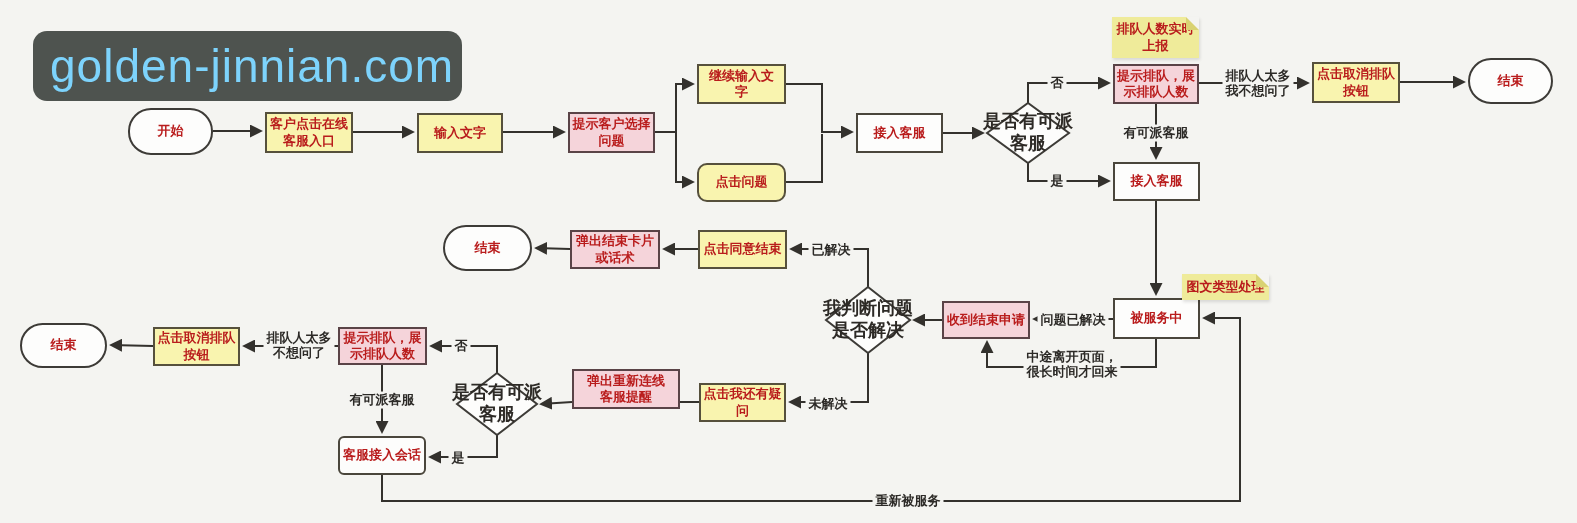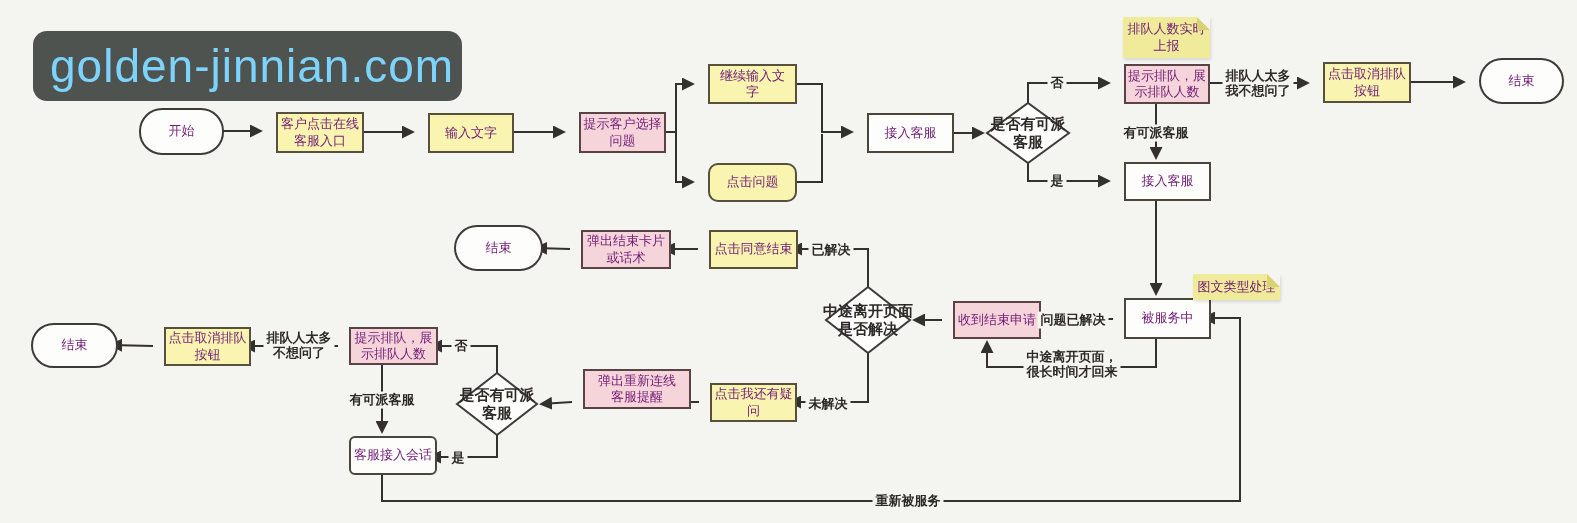--- a/index.html
+++ b/index.html
@@ -1,29 +1,29 @@
 <!DOCTYPE html>
 <html><head>
 <meta charset="utf-8">
 <style>
   html,body{margin:0;padding:0;}
   body{font-family:"Liberation Sans","DejaVu Sans",sans-serif;}
   #canvas{position:relative;width:1577px;height:523px;background:#f4f4f1;overflow:hidden;}
   #wires{position:absolute;left:0;top:0;width:1577px;height:523px;}
   .node{position:absolute;box-sizing:border-box;display:flex;align-items:center;justify-content:center;
-        text-align:center;font-size:13px;font-weight:normal;color:#701a75;line-height:1.25;
-        white-space:pre-line;z-index:2;margin-left:11px;}
+        text-align:center;font-size:13px;font-weight:bold;color:#b91c1c;line-height:1.25;
+        white-space:pre-line;z-index:2;}
   .proc{border:2px solid #4a463c;background:#fdfdfc;}
   .yellow{border:2px solid #56503c;background:#f9f4af;}
   .pink{border:2px solid #5a4347;background:#f5d4da;}
   .terminator{border:2px solid #3d3b37;background:#fdfdfc;border-radius:23px;}
   .sticky{background:#efeb9a;border:none;box-shadow:1px 2px 3px rgba(0,0,0,0.12);z-index:3;}
   .sticky::after{content:"";position:absolute;top:0;right:0;width:0;height:0;border-style:solid;
         border-width:0 13px 13px 0;border-color:#f4f4f1 #f4f4f1 #d9d272 #d9d272;}
-  .dtext{position:absolute;transform:translate(-50%,-50%);text-align:center;font-size:15px;
+  .dtext{position:absolute;transform:translate(-50%,-50%);text-align:center;font-size:18px;
         font-weight:bold;color:#2d2a26;line-height:1.2;white-space:pre-line;z-index:2;width:90px;}
   .elabel{position:absolute;transform:translate(-50%,-50%);text-align:center;font-size:13px;
         font-weight:bold;color:#2c2a27;line-height:1.15;white-space:pre-line;background:#f4f4f1;
         padding:1px 3px;z-index:2;}
   .watermark{position:absolute;left:33px;top:31px;width:429px;height:70px;background:#4e534f;
         border-radius:14px;display:flex;align-items:center;padding-left:17px;box-sizing:border-box;
         color:#7dd3fc;font-size:46px;font-weight:400;letter-spacing:1px;z-index:5;}
 </style>
 </head>
 <body>
@@ -94,21 +94,21 @@
   <div class="node pink" style="left:1113px;top:64px;width:86px;height:40px;">提示排队，展
 示排队人数</div>
   <div class="node yellow" style="left:1312px;top:62px;width:88px;height:41px;">点击取消排队
 按钮</div>
   <div class="node terminator" style="left:1468px;top:58px;width:85px;height:46px;">结束</div>
   <div class="node proc" style="left:1113px;top:162px;width:87px;height:39px;">接入客服</div>
 
   <div class="node sticky" style="left:1182px;top:274px;width:87px;height:26px;">图文类型处理</div>
   <div class="node proc" style="left:1113px;top:298px;width:87px;height:41px;text-align:right;">被服务中</div>
   <div class="node pink" style="left:942px;top:301px;width:88px;height:38px;">收到结束申请</div>
-  <div class="dtext" style="left:868px;top:320px;">中途离开页面
+  <div class="dtext" style="left:868px;top:320px;">我判断问题
 是否解决</div>
   <div class="node yellow" style="left:698px;top:230px;width:89px;height:39px;">点击同意结束</div>
   <div class="node pink" style="left:570px;top:230px;width:90px;height:39px;">弹出结束卡片
 或话术</div>
   <div class="node terminator" style="left:443px;top:225px;width:89px;height:46px;">结束</div>
 
   <div class="node yellow" style="left:699px;top:383px;width:87px;height:39px;">点击我还有疑
 问</div>
   <div class="node pink" style="left:572px;top:369px;width:108px;height:40px;">弹出重新连线
 客服提醒</div>

